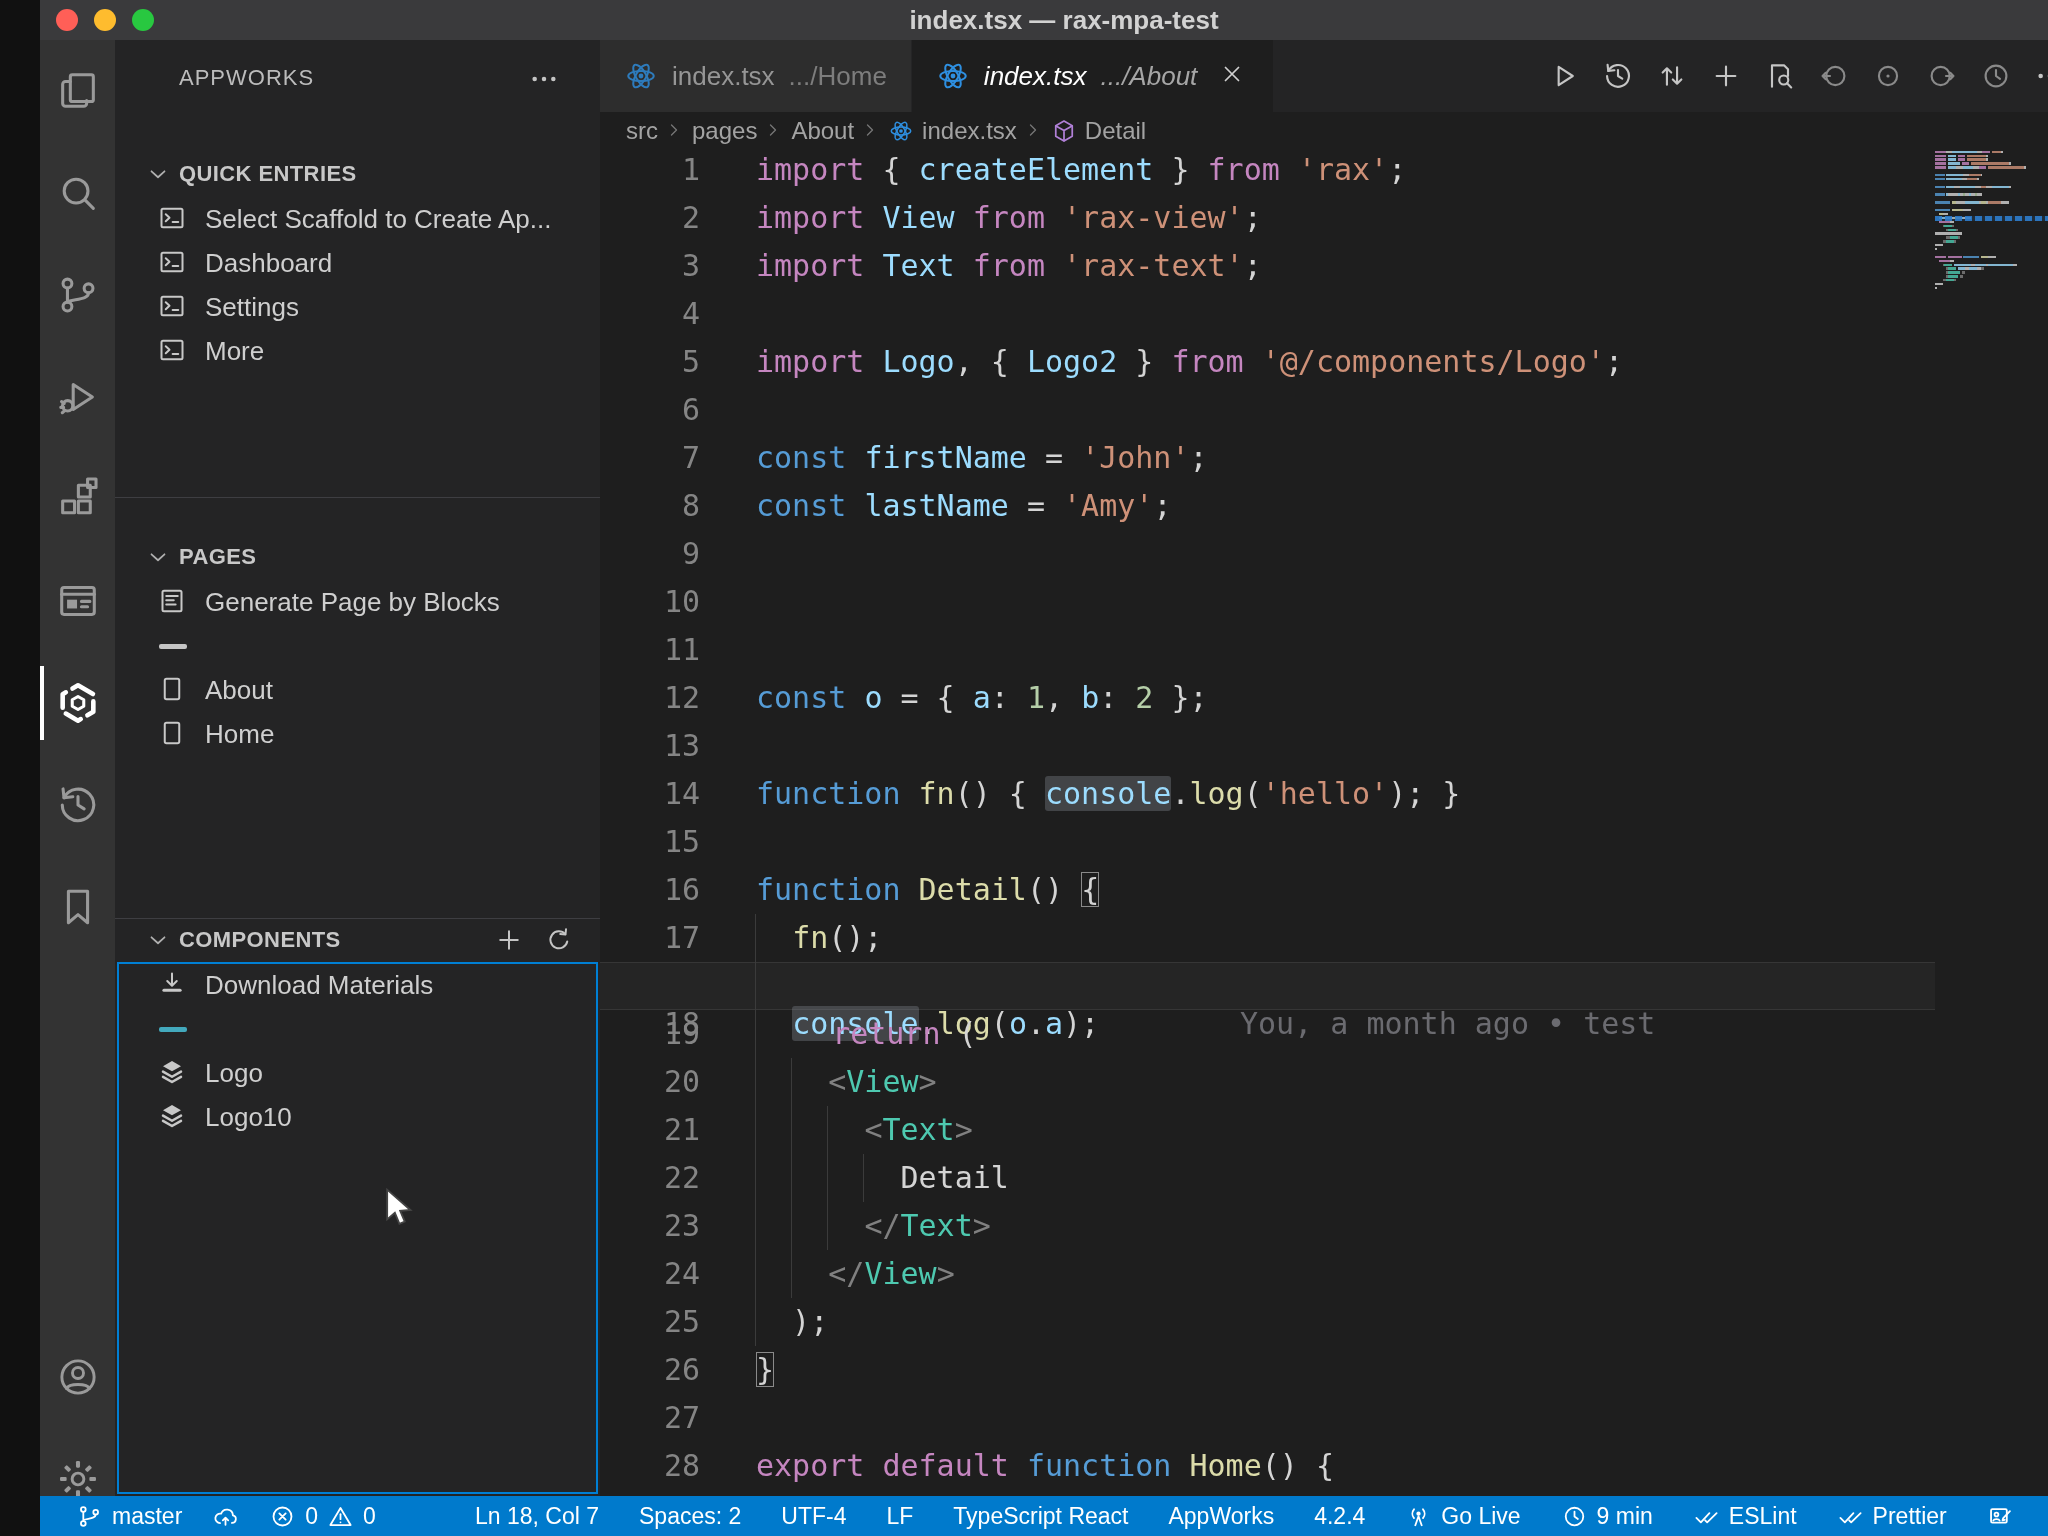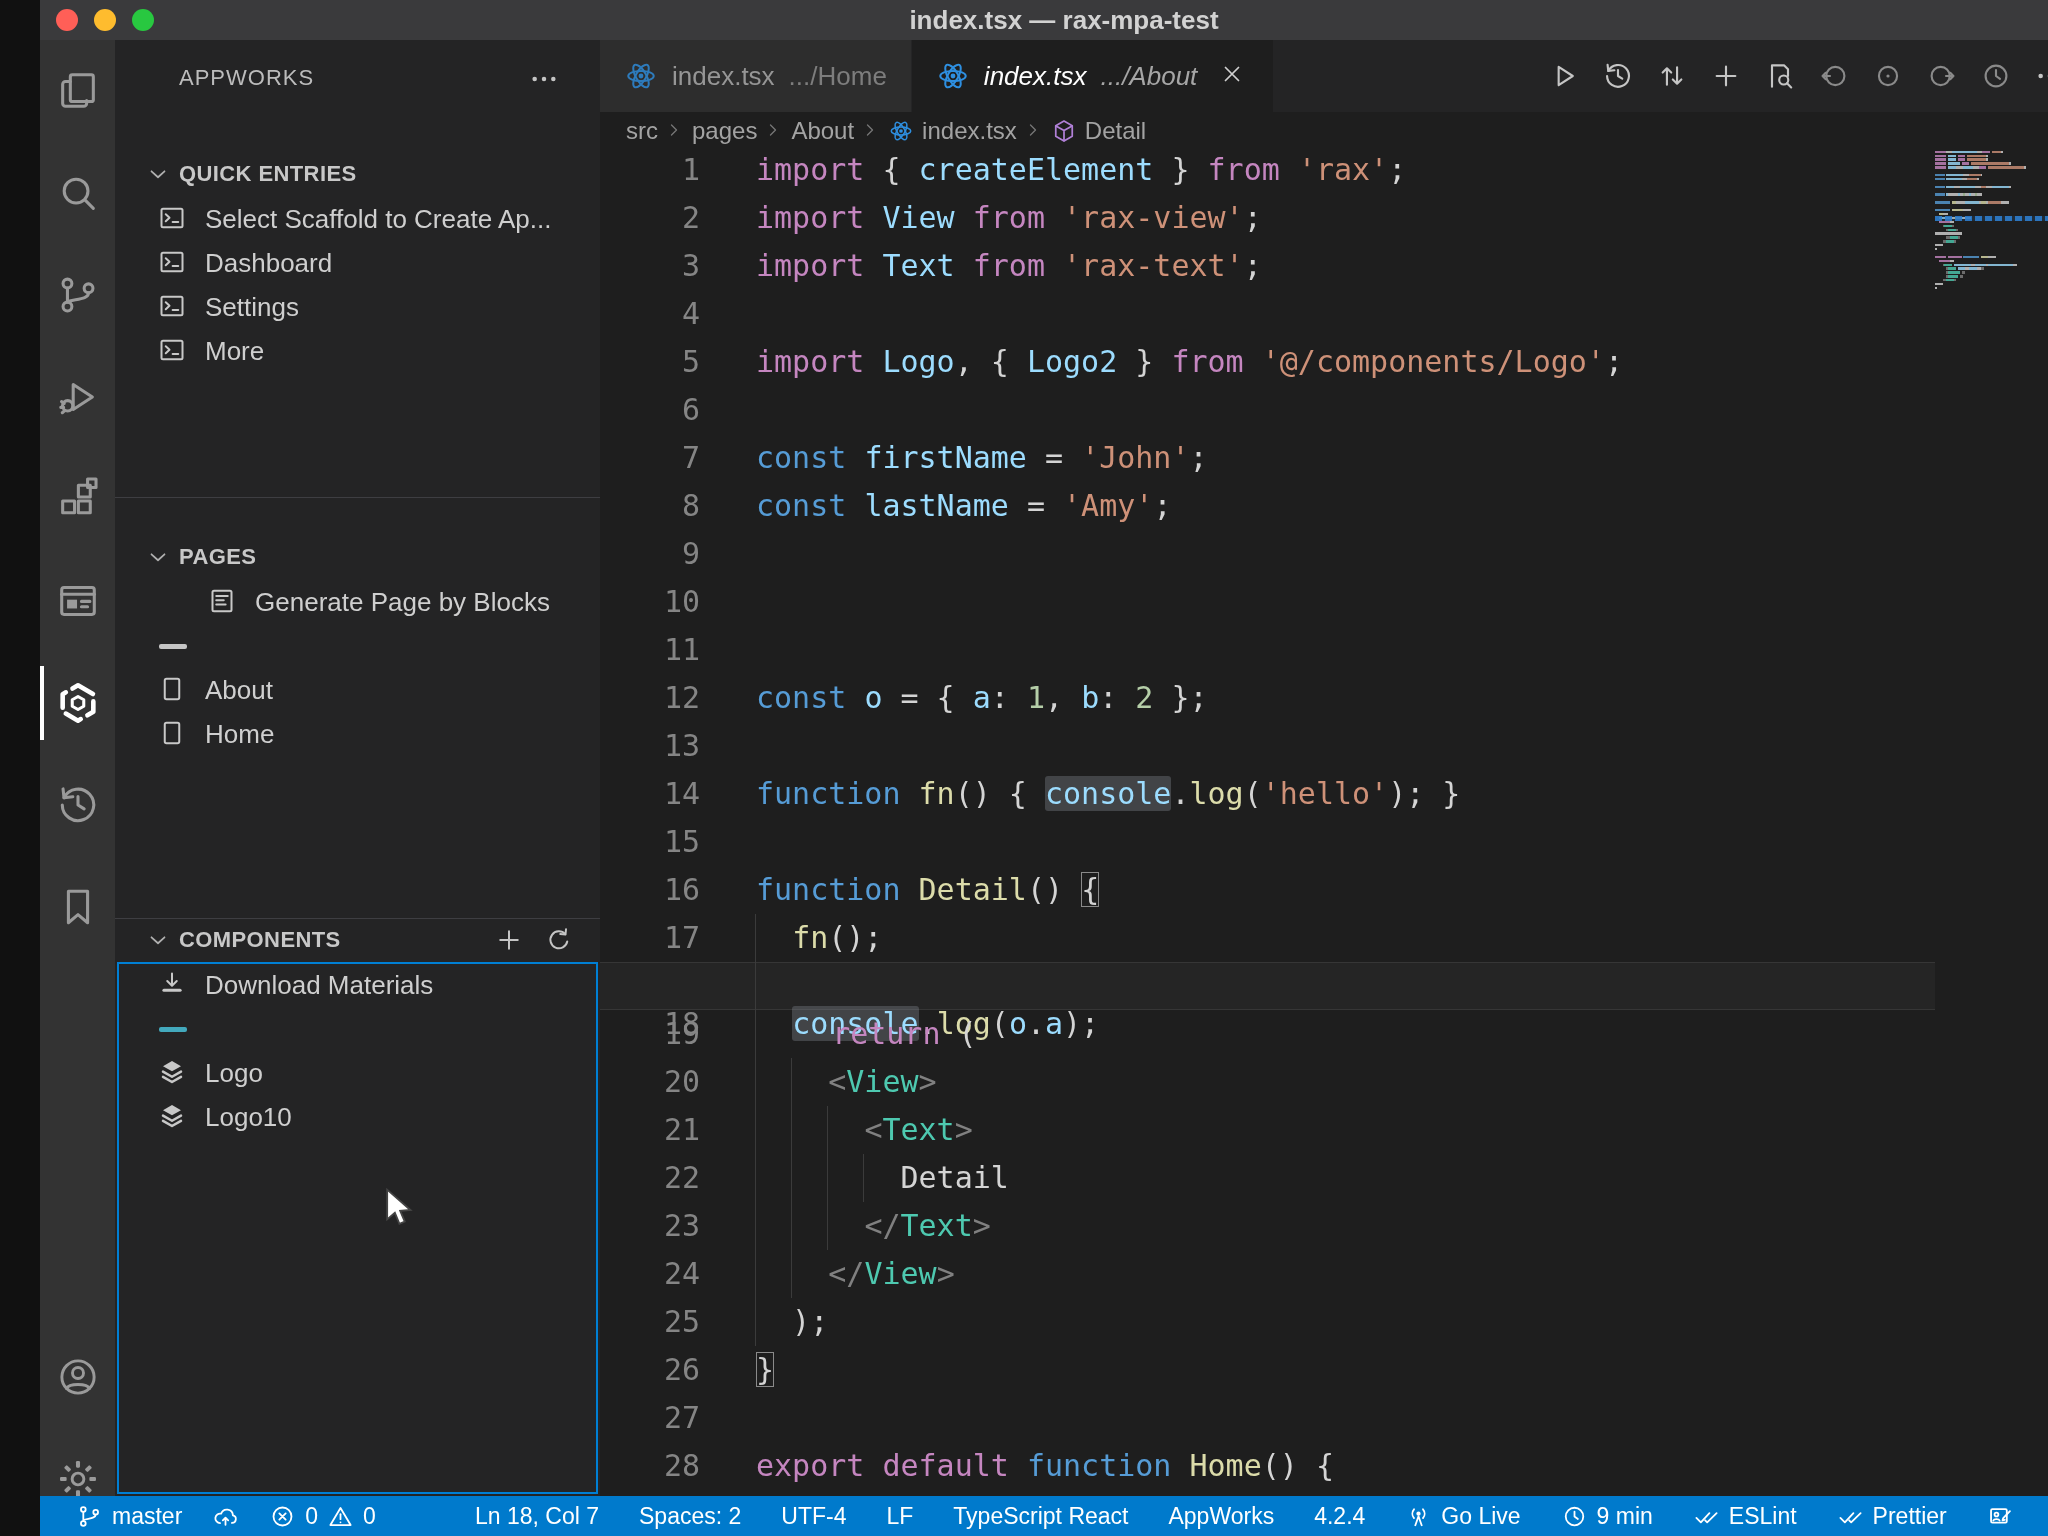--- a/index.html
+++ b/index.html
@@ -270,21 +270,21 @@
           <span class="lbl">More</span>
         </div>
         <div class="sec-header" style="top: 495px;">
           <span class="sec-chev">
             <svg viewBox="0 0 24 24" width="26" height="26" fill="none" stroke="currentColor" stroke-width="1.6" stroke-linecap="round" stroke-linejoin="round">
               <path d="M6 9.5l6 5.5 6-5.5"></path>
             </svg>
           </span>
           <span class="sec-label">PAGES</span>
         </div>
-        <div class="sb-item" style="top: 540px; justify-content: center;">
+        <div class="sb-item" style="top: 540px;">
           <span class="ic">
             <svg viewBox="0 0 24 24" width="30" height="30" fill="none" stroke="currentColor" stroke-width="1.6" stroke-linecap="round" stroke-linejoin="round">
               <rect x="4.4" y="3.8" width="15.2" height="16.4" rx="1.2"></rect>
               <path d="M7.4 8h9.2M7.4 11.4h6M7.4 14.8h7.5"></path>
             </svg>
           </span>
           <span class="lbl">Generate Page by Blocks</span>
         </div>
         <div class="sb-dash" style="top: 604px; background: rgb(197, 197, 197);"></div>
         <div class="sb-item" style="top: 628px;">
@@ -600,20 +600,21 @@
           <span class="gut">16</span>
           <pre><span class="tk-k2">function</span><span class="tk-p"> </span><span class="tk-f">Detail</span><span class="tk-p">() </span><span class="tk-p br">{</span></pre>
         </div>
         <div class="code-line" style="top: 768px;">
           <span class="gut">17</span>
           <pre><span class="tk-p">  </span><span class="tk-f">fn</span><span class="tk-p">();</span></pre>
         </div>
         <div class="code-line" style="top: 854px;">
           <span class="gut">18</span>
           <pre><span class="tk-p">  </span><span class="tk-v hl">console</span><span class="tk-p">.</span><span class="tk-f">log</span><span class="tk-p">(</span><span class="tk-v">o</span><span class="tk-p">.</span><span class="tk-v">a</span><span class="tk-p">);</span></pre>
+          <span class="blame">You, a month ago • test</span>
         </div>
         <div class="code-line" style="top: 864px; gap: 40px;">
           <span class="gut">19</span>
           <pre><span class="tk-p">  </span><span class="tk-k1">return</span><span class="tk-p"> (</span></pre>
         </div>
         <div class="code-line" style="top: 912px;">
           <span class="gut">20</span>
           <pre><span class="tk-p">    </span><span class="tk-tb">&lt;</span><span class="tk-tg">View</span><span class="tk-tb">&gt;</span></pre>
         </div>
         <div class="code-line" style="top: 960px;">

